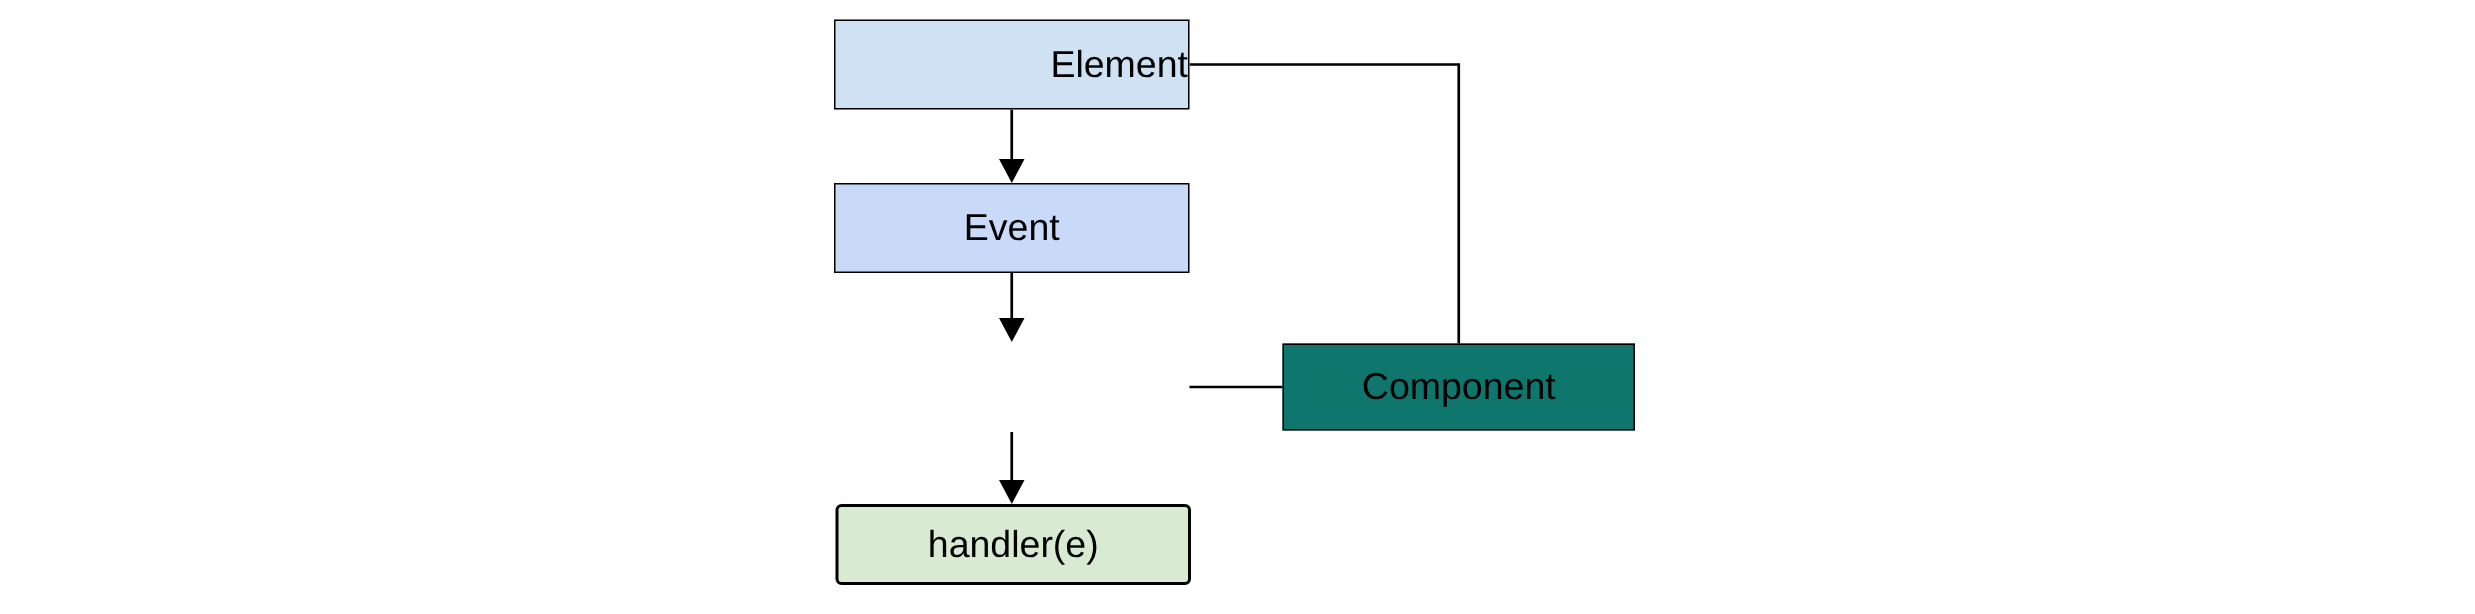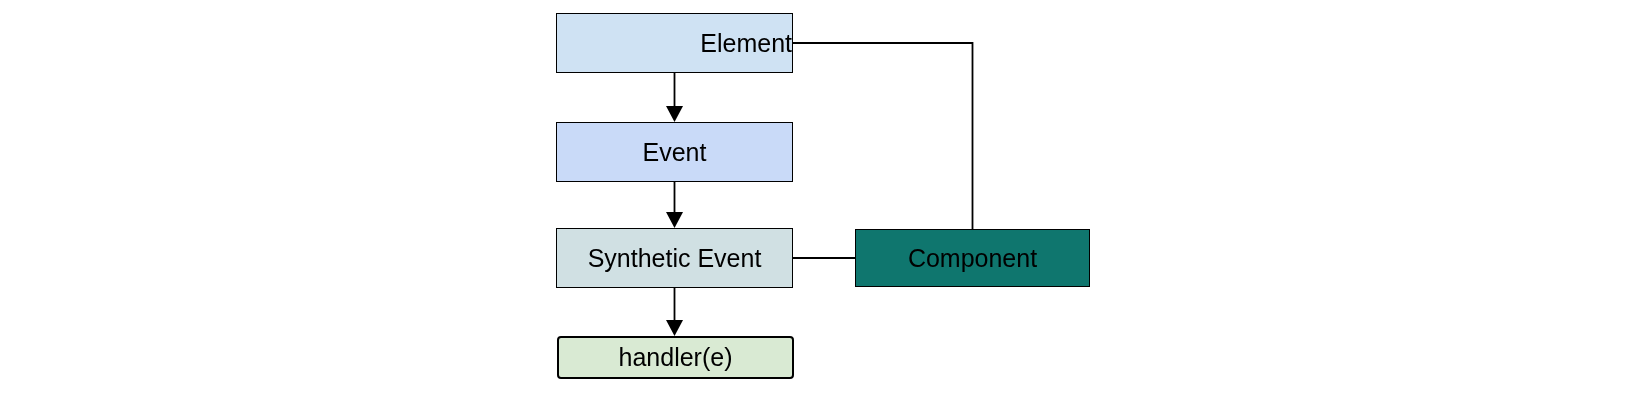--- a/index.html
+++ b/index.html
@@ -33,21 +33,21 @@
     font-size: 25px;
     line-height: 1;
     background: #e8e8e8; 
   }
   .node span { white-space: nowrap; }
 
   .node-element         { left: 556px; top: 13px;  width: 237px; height: 60px; justify-content: flex-end; }
   .node-event           { left: 556px; top: 122px; width: 237px; height: 60px; }
   .node-synthetic-event { left: 556px; top: 228px; width: 237px; height: 60px; }
   .node-component       { left: 855px; top: 229px; width: 235px; height: 58px; }
-  .node-handler         { left: 557px; top: 336px; width: 237px; height: 43px;
+  .node-handler         { left: 557px; top: 336px; width: 237px; height: 54px;
                           border-radius: 4px; border-width: 2px; }
 </style>
 </head>
 <body>
 
 <div class="canvas">
 
   <svg class="edges" viewBox="0 0 1650 409" xmlns="http://www.w3.org/2000/svg">
 
     <g>
@@ -71,23 +71,20 @@
   </svg>
 
   <div class="node node-element" data-bind-fill="diagram.nodes.element.fill" style="background-color: rgb(207, 226, 243);">
     <span data-bind="diagram.nodes.element.label">Element</span>
   </div>
 
   <div class="node node-event" data-bind-fill="diagram.nodes.event.fill" style="background-color: rgb(201, 218, 248);">
     <span data-bind="diagram.nodes.event.label">Event</span>
   </div>
 
-  <div class="node node-synthetic-event" data-bind-fill="diagram.nodes.synthetic_event.fill" style="background-color: rgb(208, 224, 227);">
-    <span data-bind="diagram.nodes.synthetic_event.label">Synthetic Event</span>
-  </div>
 
   <div class="node node-component" data-bind-fill="diagram.nodes.component.fill" style="background-color: #0f766e;">
     <span data-bind="diagram.nodes.component.label">Component</span>
   </div>
 
   <div class="node node-handler" data-bind-fill="diagram.nodes.handler.fill" style="background-color: rgb(217, 234, 211);">
     <span data-bind="diagram.nodes.handler.label">handler(e)</span>
   </div>
 
 </div>

